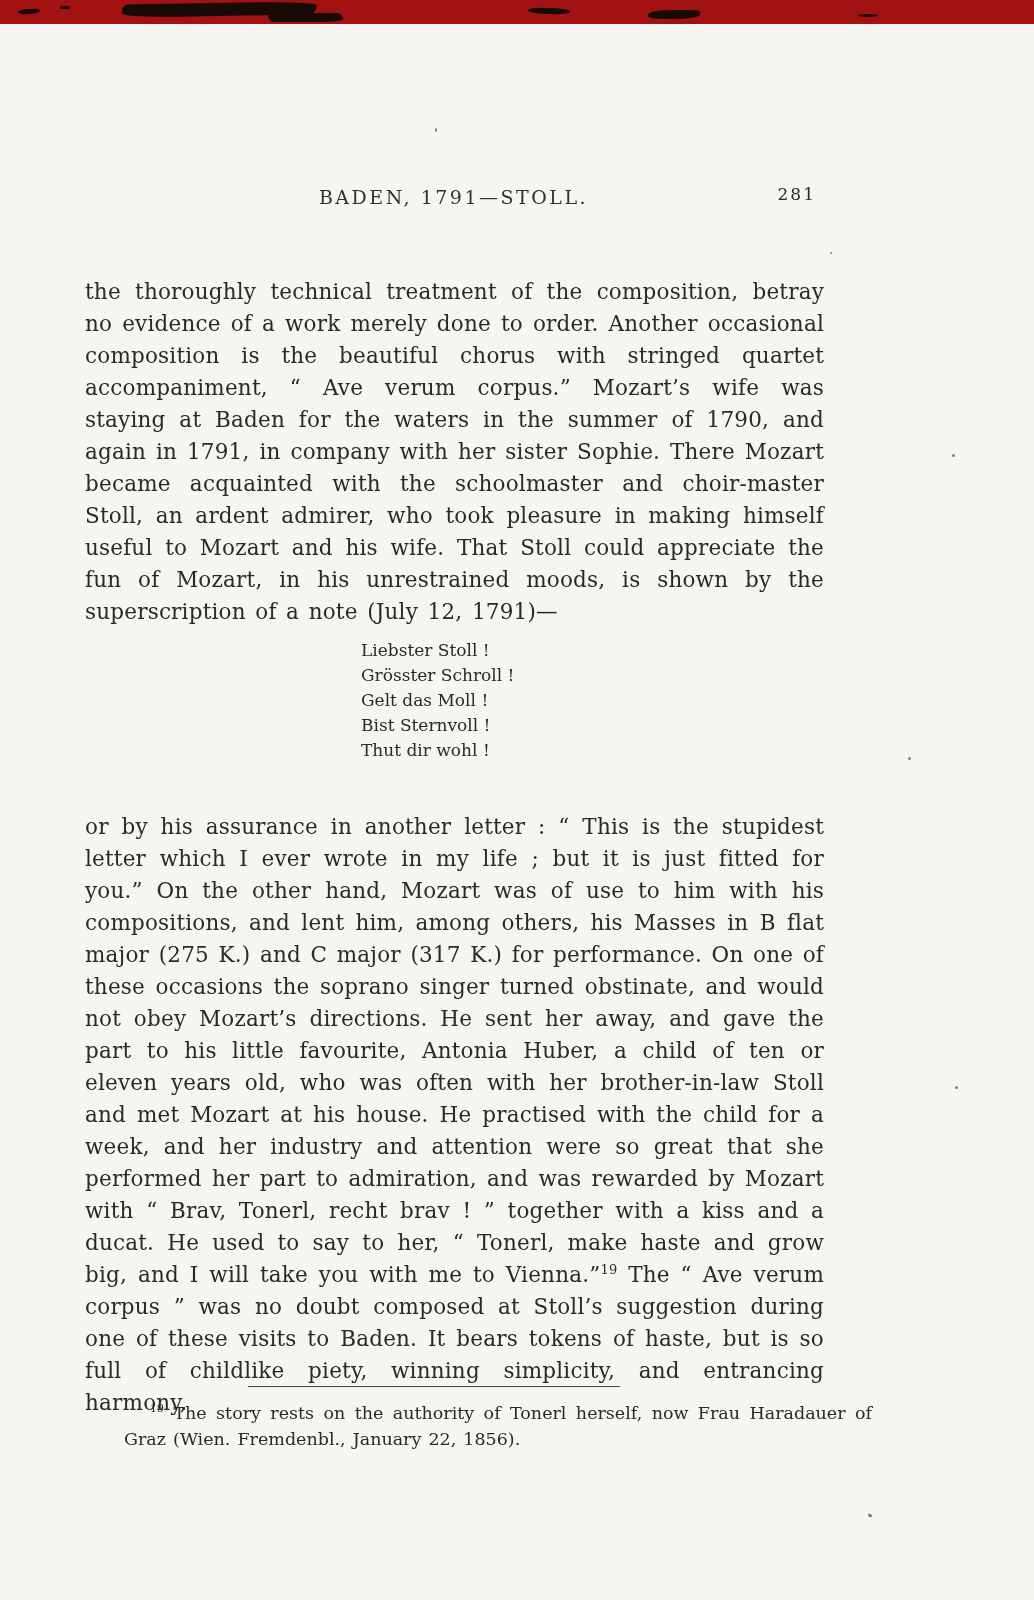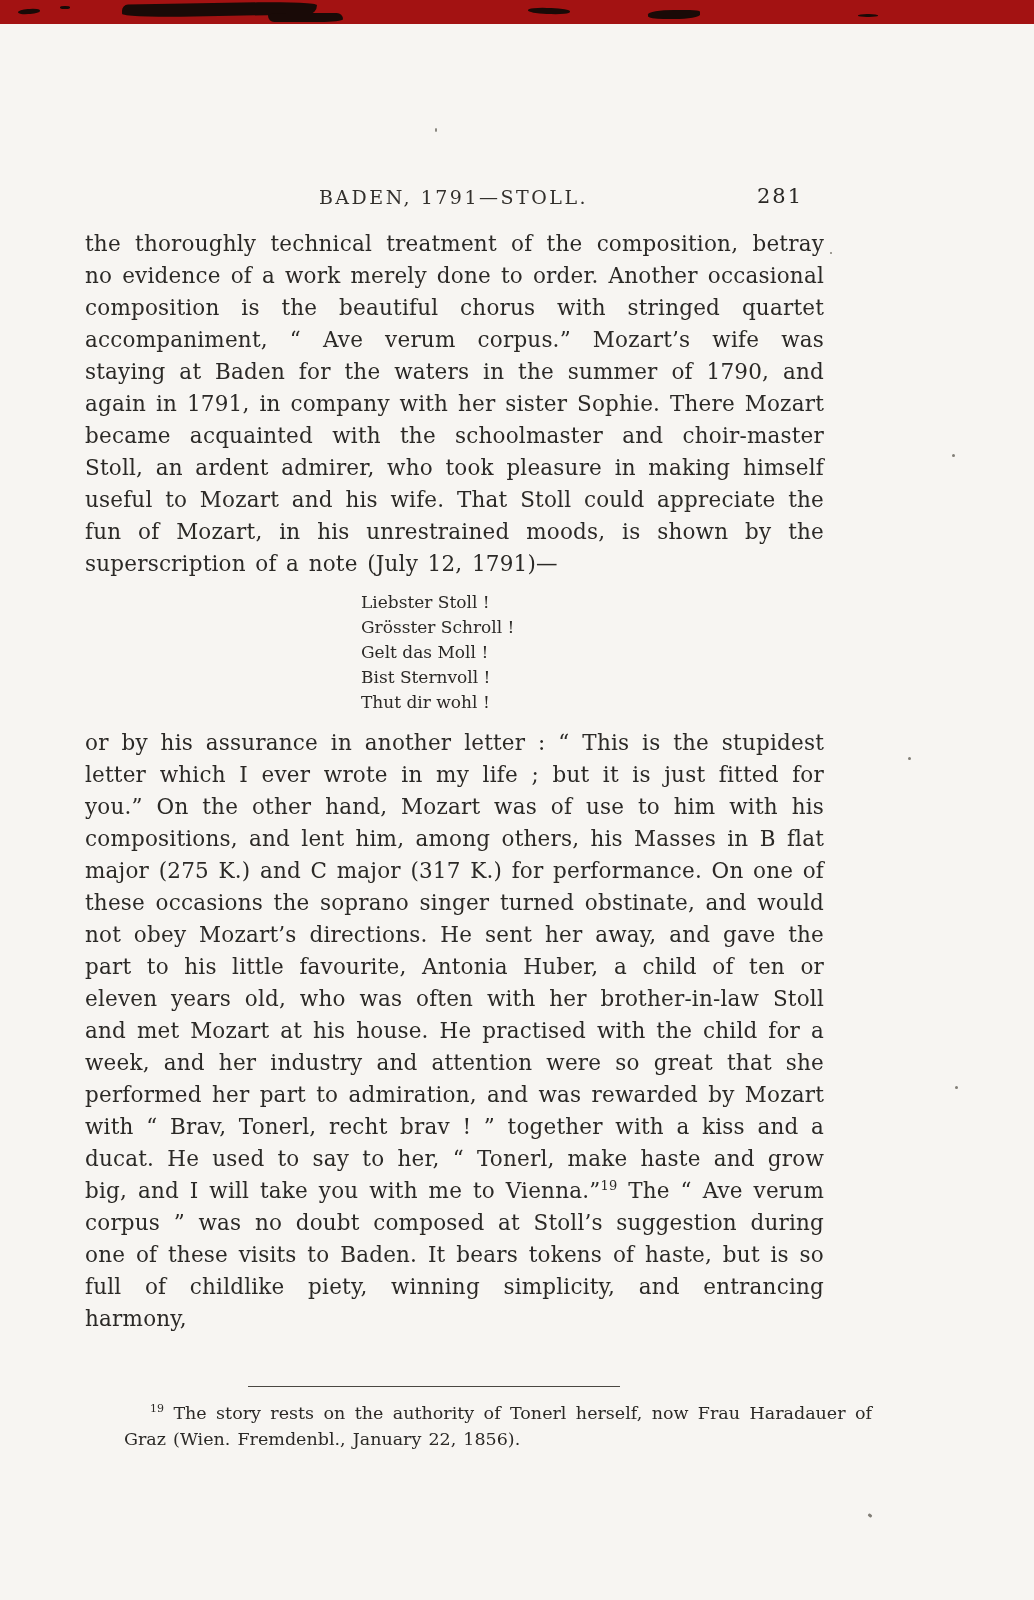--- a/index.html
+++ b/index.html
@@ -29,34 +29,35 @@
   .page { position: absolute; top: 24px; left: 0; width: 1034px; height: 1576px; }
 
   .page-header { position: absolute; top: 162px; left: 85px; width: 737px; height: 30px; }
   .running-head {
     text-align: center;
     font-size: 19px;
     letter-spacing: 2.5px;
     color: #33302c;
   }
   .page-number {
-    position: absolute; right: 19px; top: -2px;
-    font-size: 21px;
+    position: absolute; right: 6px; top: -2px;
+    font-size: 17px;
     letter-spacing: 2px;
   }
 
   .page-body {
     position: absolute; top: 204px; left: 85px; width: 739px;
   }
   .para {
     font-size: 21.5px;
     line-height: 32px;
     text-align: justify;
     letter-spacing: 0.2px;
     word-spacing: 2.5px;
+    margin-top: 48px;
   }
   .verse {
     margin: 10px 0 12px 276px;
     font-size: 17px;
     line-height: 25px;
   }
   sup.fn-ref {
     font-size: 13px;
     vertical-align: super;
     line-height: 0;

